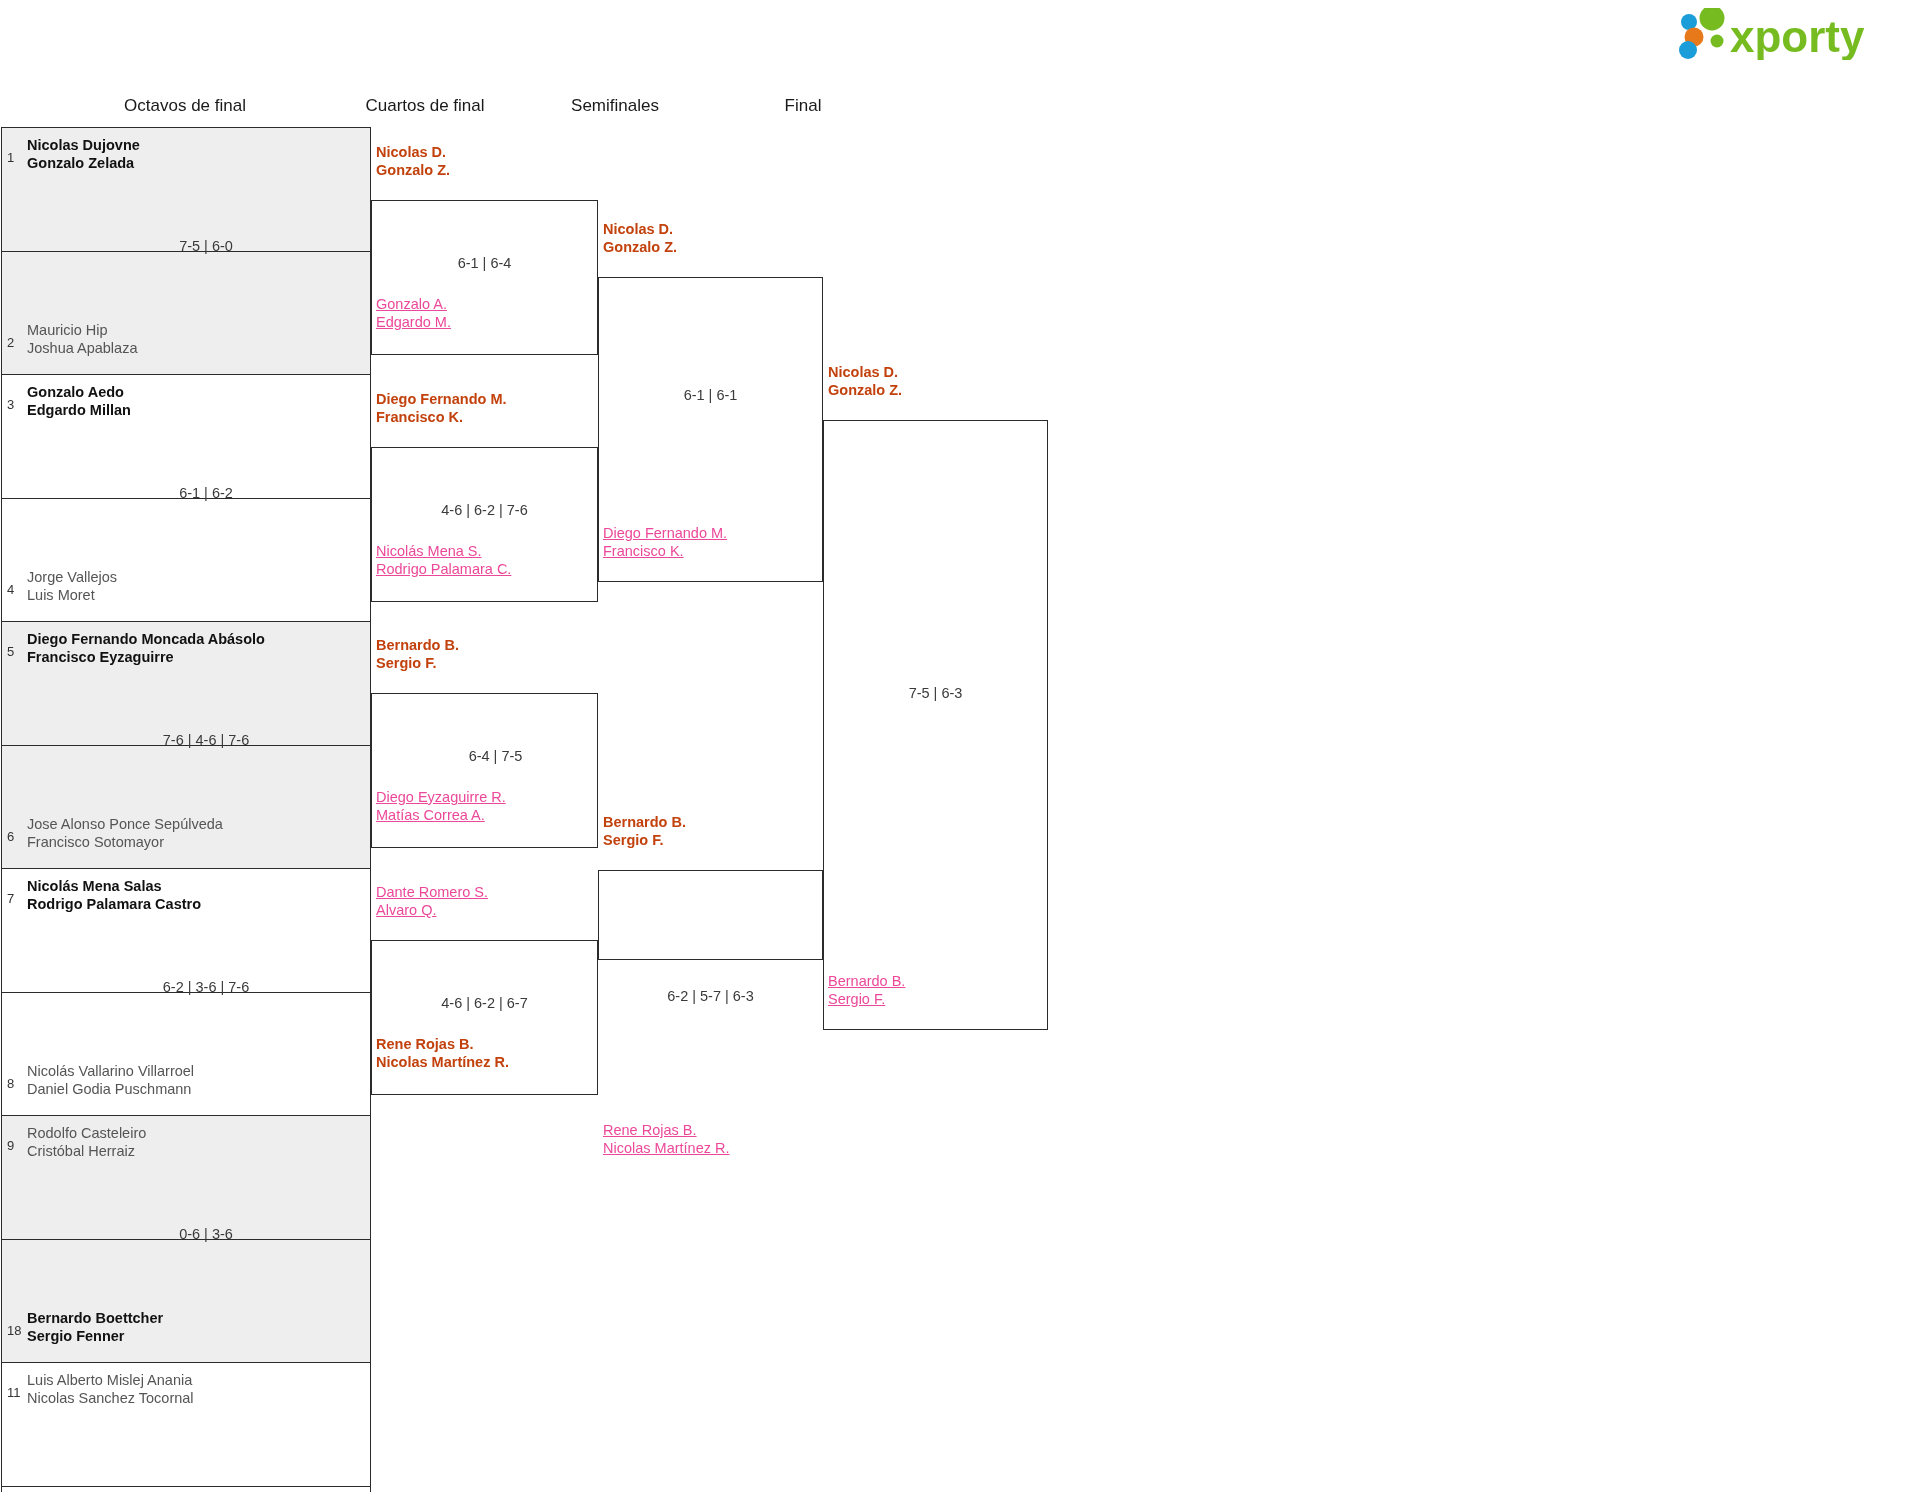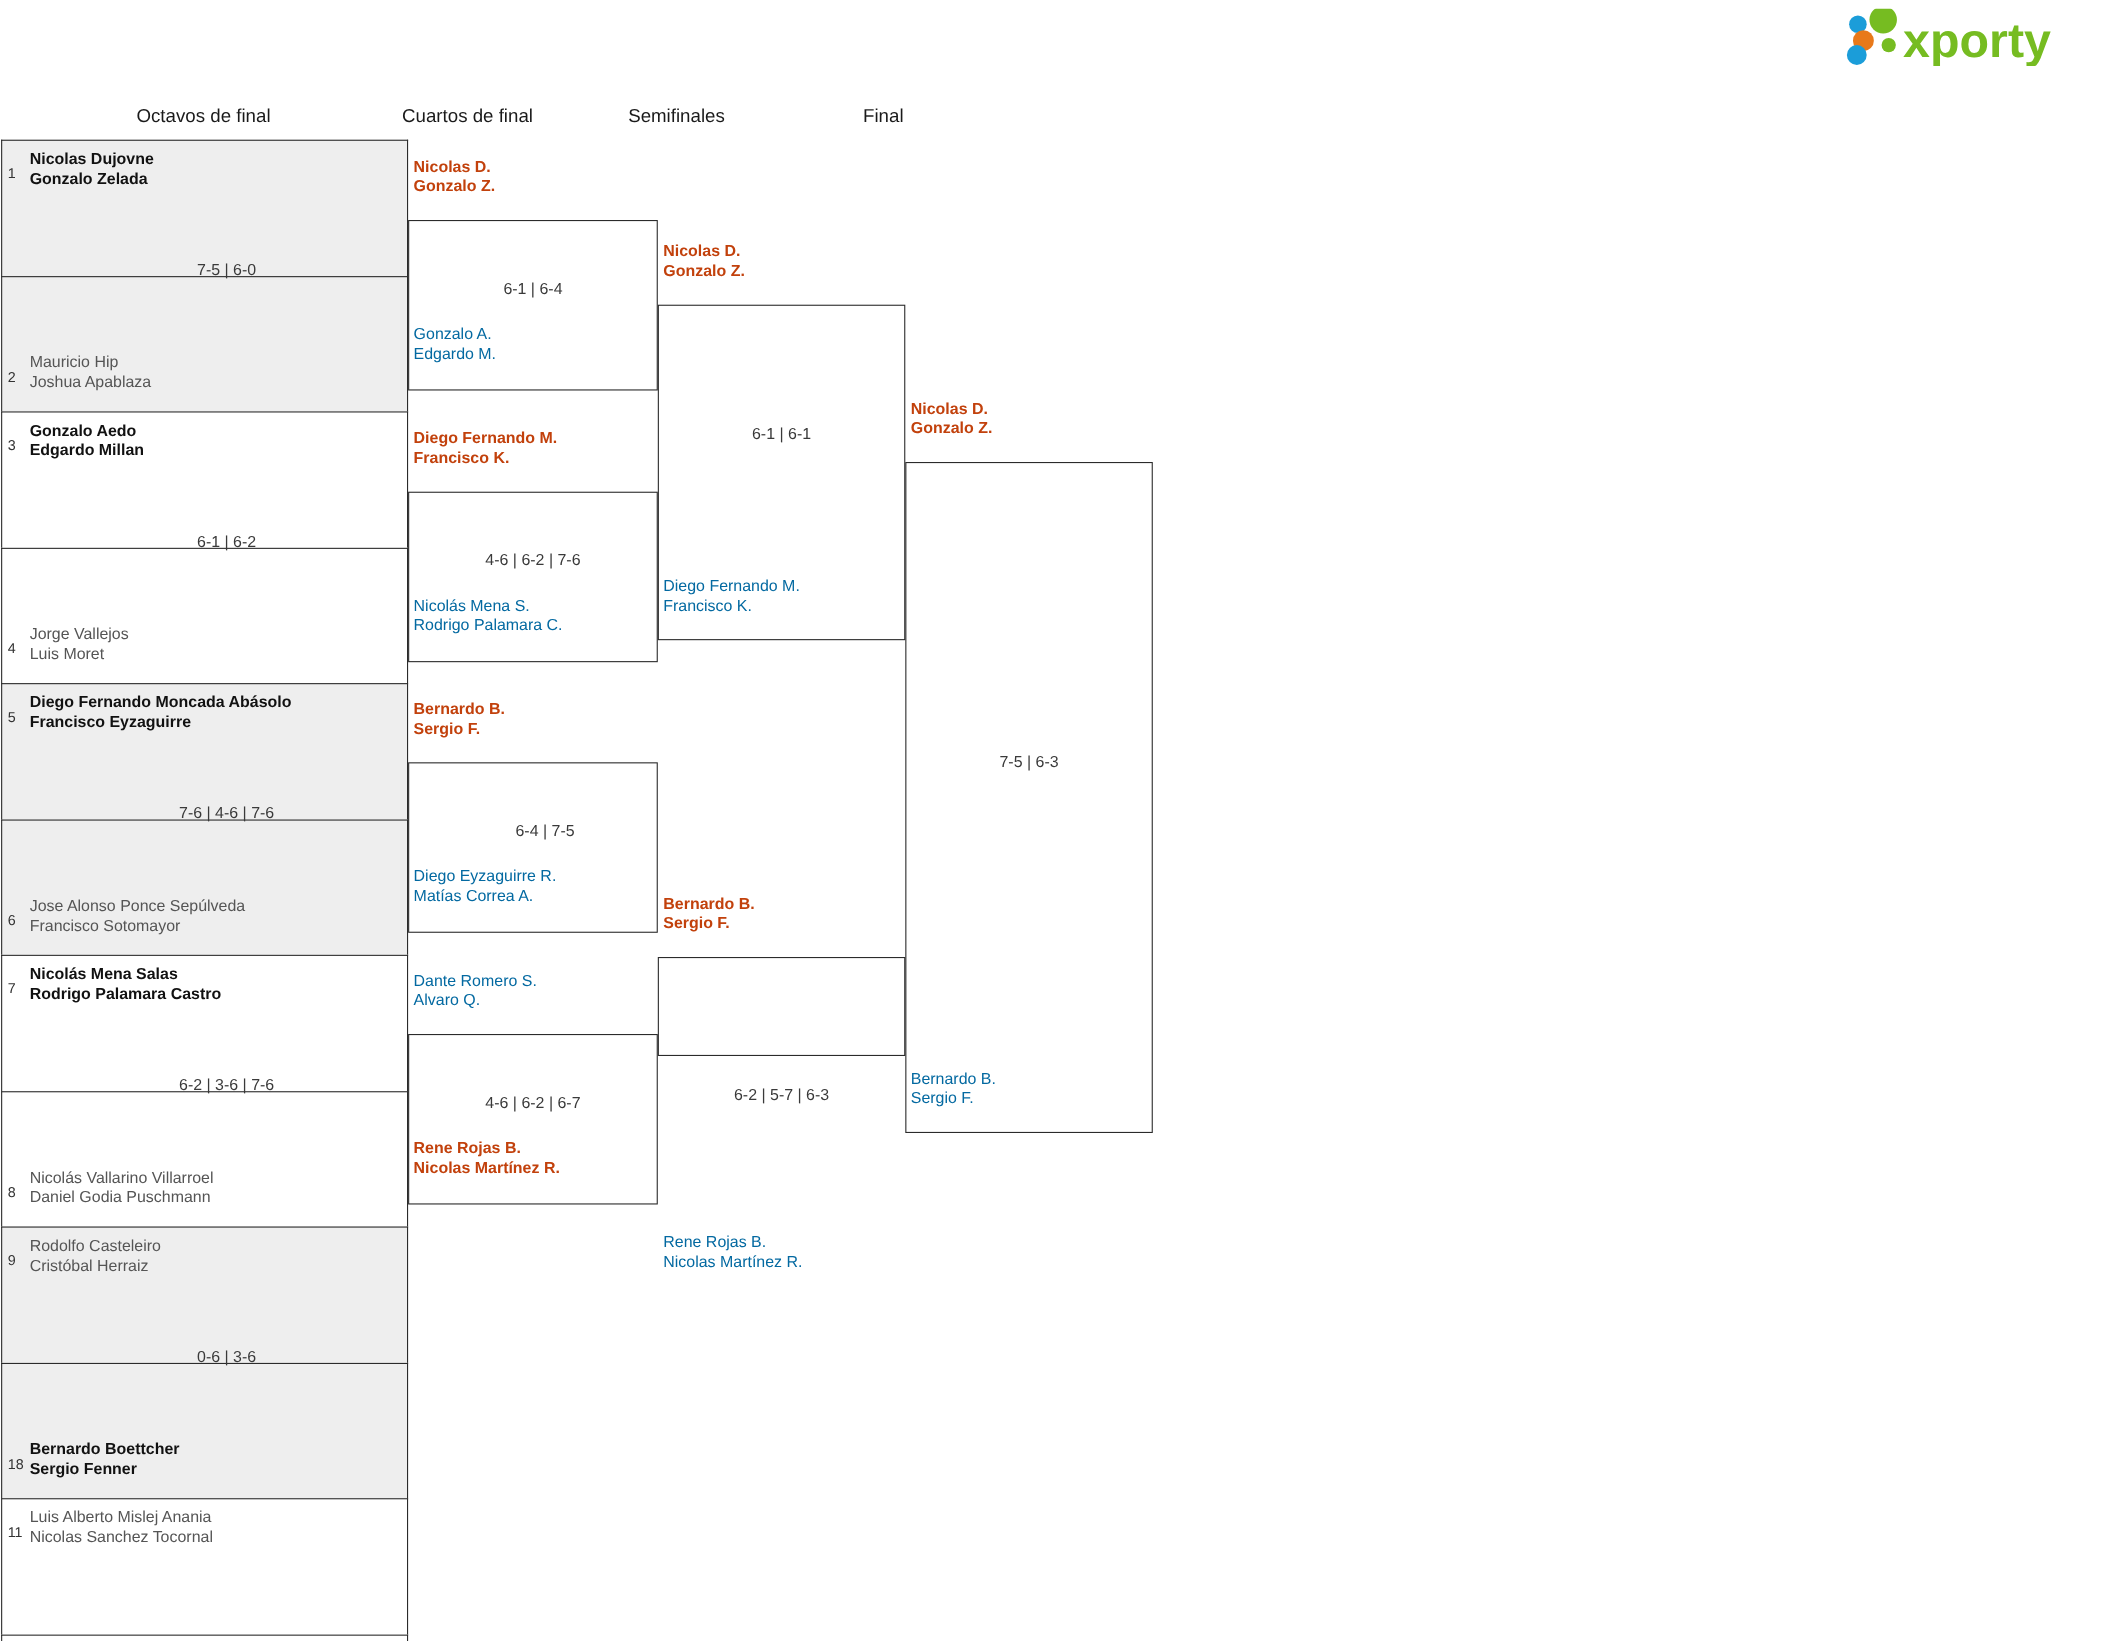--- a/index.html
+++ b/index.html
@@ -88,21 +88,21 @@
     background: transparent;
   }
 
   .adv-team {
     position: absolute;
     font-size: 14.5px;
     line-height: 1.22;
     white-space: nowrap;
   }
   .adv-team.winner { color: #c2410c; font-weight: 700; }
-  .adv-team.loser  { color: #0369a1; font-weight: 400; }
+  .adv-team.loser  { color: #ec4899; font-weight: 400; text-decoration: underline; }
 </style>
 </head>
 <body>
 
 <div id="page">
 
 
   <div id="logo">
     <svg width="230" height="52" viewBox="0 0 230 52" xmlns="http://www.w3.org/2000/svg">
       <circle cx="17" cy="14" r="8" fill="#1b9dd9"></circle>

